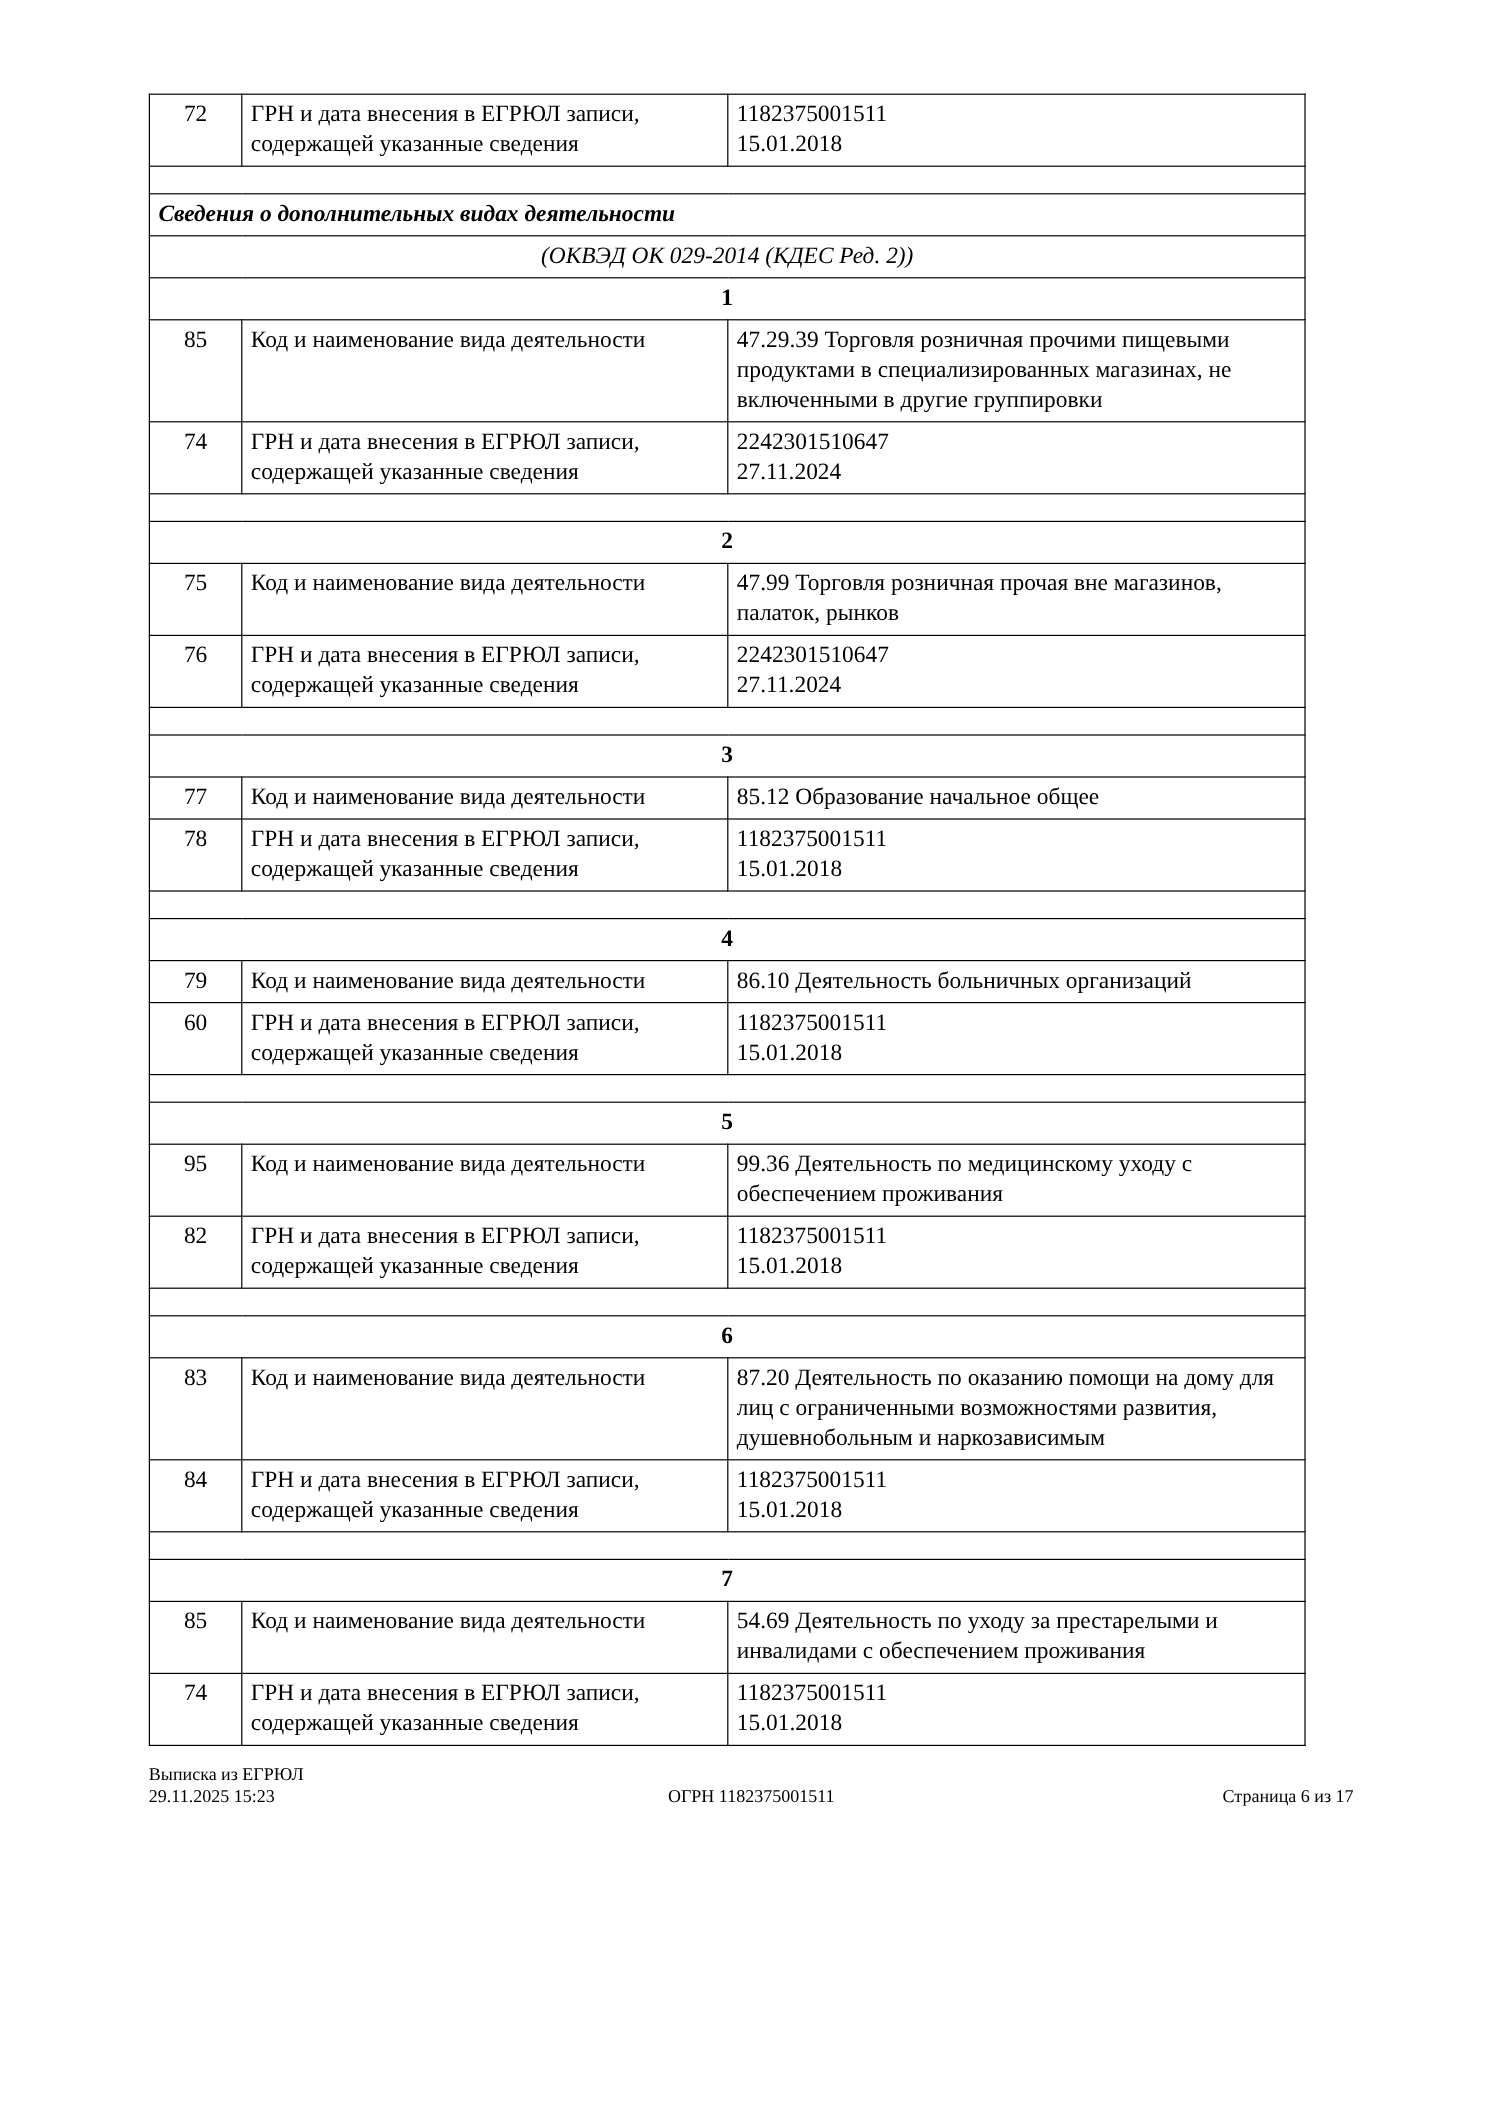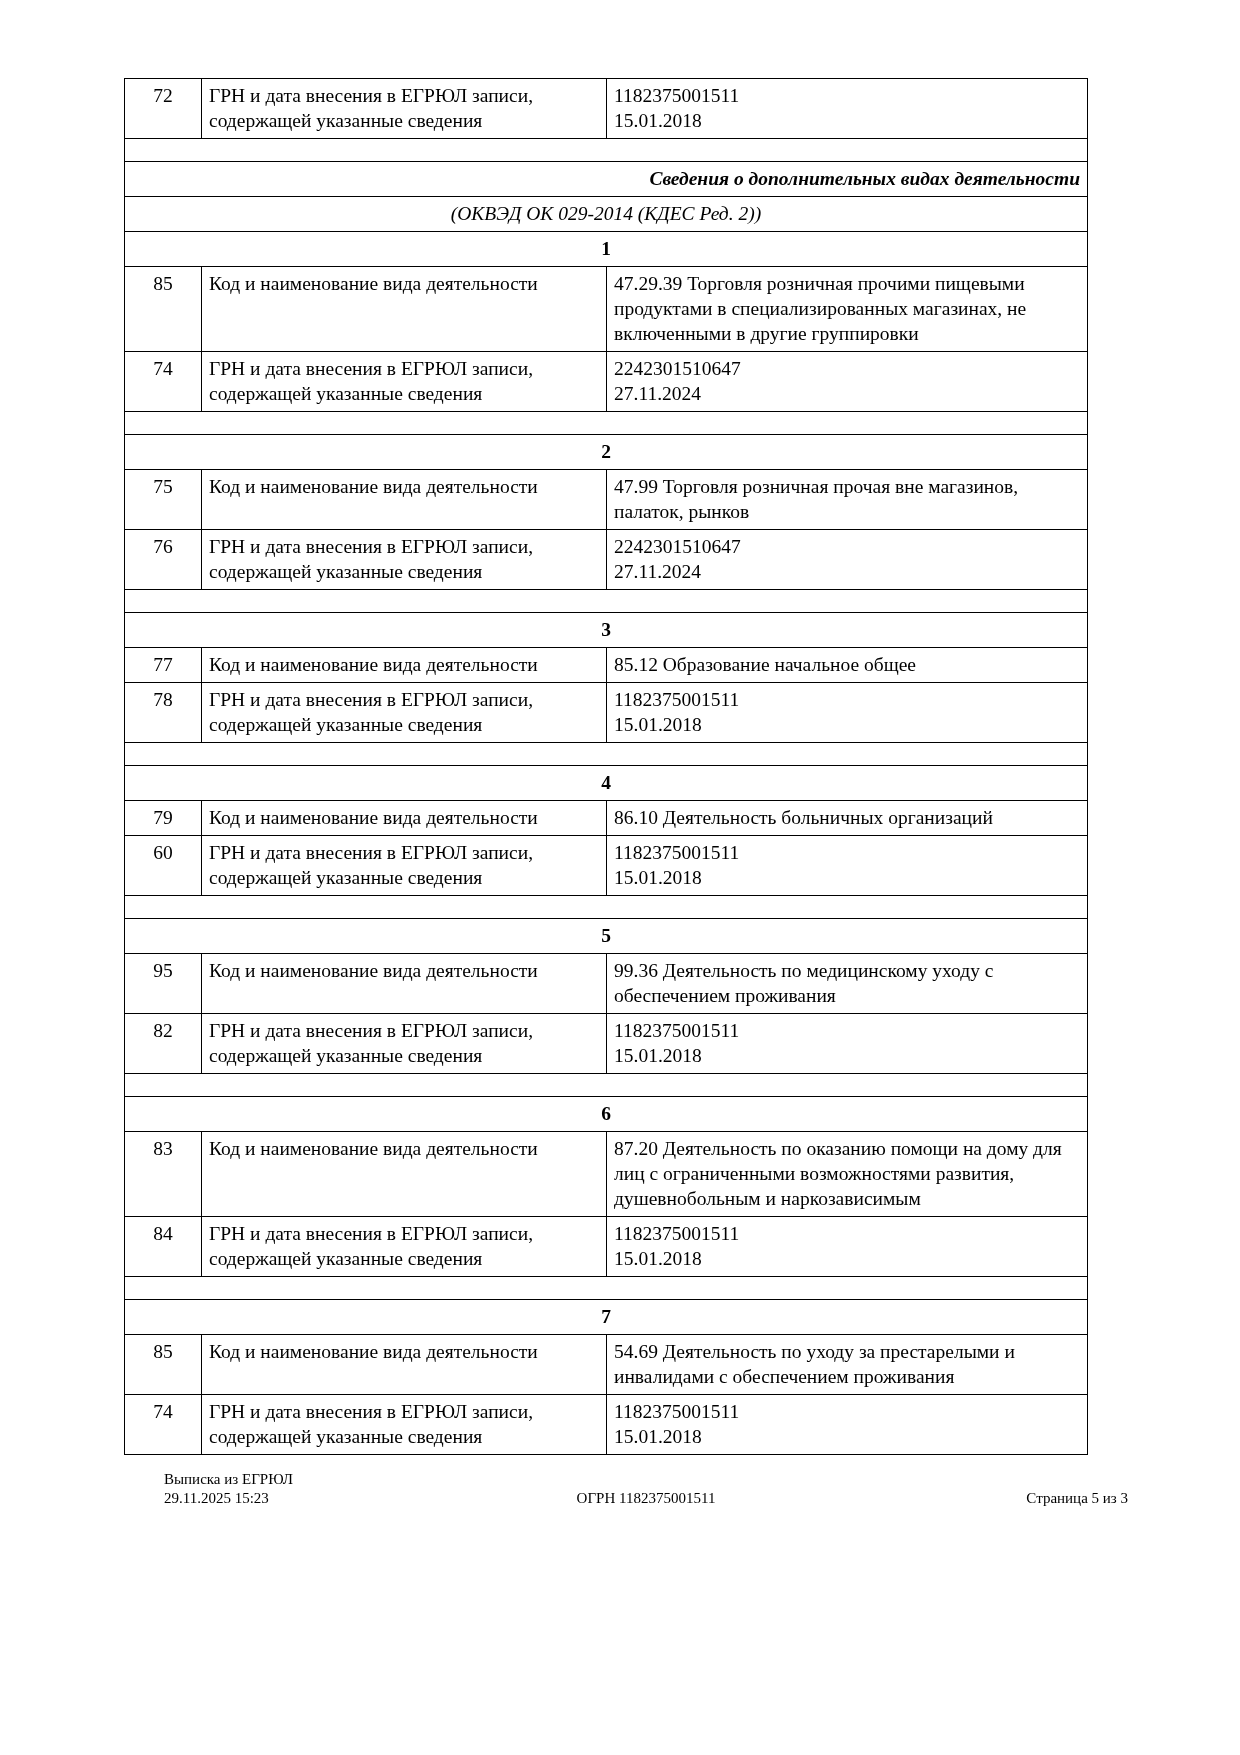--- a/index.html
+++ b/index.html
@@ -44,21 +44,21 @@
     width: 390px;
   }
   td.value {
     width: 466px;
   }
   tr.spacer td {
     height: 22px;
     padding: 0;
   }
   td.section-title {
-    text-align: right;
+    text-align: left;
     font-style: italic;
     font-weight: bold;
     font-size: 20.5px;
     padding-top: 6px;
     padding-bottom: 6px;
   }
   td.section-sub {
     text-align: center;
     font-style: italic;
     font-size: 20px;
@@ -75,23 +75,22 @@
   .footer {
     position: absolute;
     left: 118px;
     right: 118px;
     bottom: 48px;
     font-size: 15px;
     line-height: 19px;
   }
   .footer .row {
     display: flex;
-    justify-content: space-between;
+    justify-content: flex-start;
     align-items: flex-start;
-    margin-left: 40px;
   }
   .footer .left {
     text-align: left;
     width: 33%;
   }
   .footer .center {
     text-align: center;
     width: 34%;
     align-self: flex-end;
   }
@@ -252,17 +251,17 @@
     </tbody>
   </table>
 
   <div class="footer">
     <div class="row">
       <div class="left">
         <div>Выписка из ЕГРЮЛ</div>
         <div>29.11.2025 15:23</div>
       </div>
       <div class="center">ОГРН 1182375001511</div>
-      <div class="right">Страница 5 из 3</div>
+      <div class="right">Страница 6 из 17</div>
     </div>
   </div>
 
 </div>
 
 </body></html>

